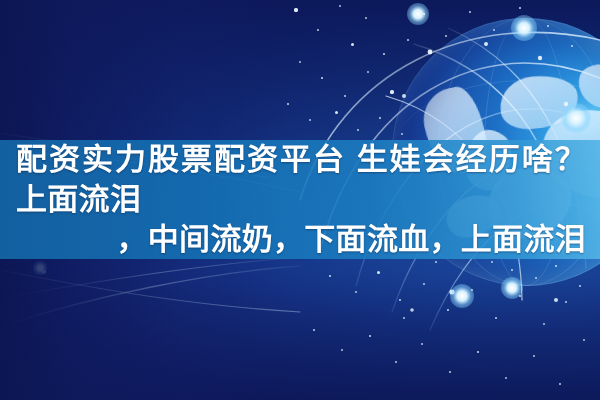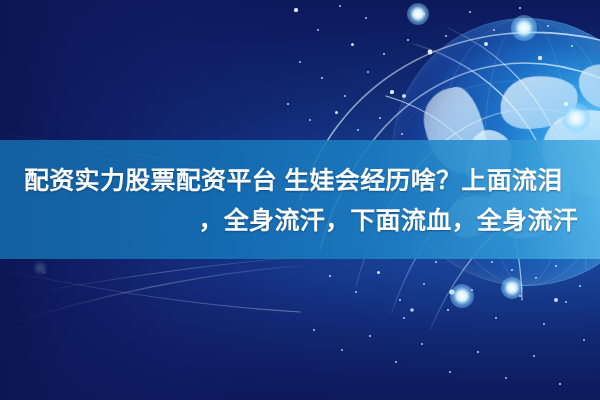--- a/index.html
+++ b/index.html
@@ -91,23 +91,23 @@
     position:absolute;left:0;right:0;top:140px;height:119px;
     background:linear-gradient(90deg,#1468a8 0%,#1470b4 34%,#1c7cc0 62%,#2f96d4 86%,#53b4e6 100%);
     opacity:.90;
   }
   .band-inner{
     position:absolute;left:0;right:0;top:140px;height:119px;
     display:flex;flex-direction:column;justify-content:center;
     padding:0 14px 0 16px;
   }
   .headline{
-    margin:8px;
+    margin:0;
     color:#ffffff;
-    font-size:25px;
+    font-size:31px;
     font-weight:bold;
     line-height:40px;
     letter-spacing:.3px;
     text-align:justify;
     text-shadow:0 1px 2px rgba(8,30,70,.45);
     white-space:normal;
     word-break:break-all;
   }
   .headline .ln1{display:block;}
   .headline .ln2{display:block;text-align:right;}
@@ -255,17 +255,17 @@
       <div class="dot" style="left: 403px; top: 317px; width: 2px; height: 2px; opacity: 0.76;"></div>
       <div class="dot" style="left: 434.9px; top: 260.9px; width: 2.2px; height: 2.2px; opacity: 0.79;"></div>
     </div>
 
   <div class="layer vignette-left"></div>
 
   <div class="band"></div>
   <div class="band-inner">
     <h1 class="headline">
       <span class="ln1">配资实力股票配资平台 生娃会经历啥？上面流泪</span>
-      <span class="ln2">，全身流汗，下面流血，全身流汗</span>
+      <span class="ln2">，中间流奶，下面流血，上面流泪</span>
     </h1>
   </div>
 
 </div>
 
 </body></html>

